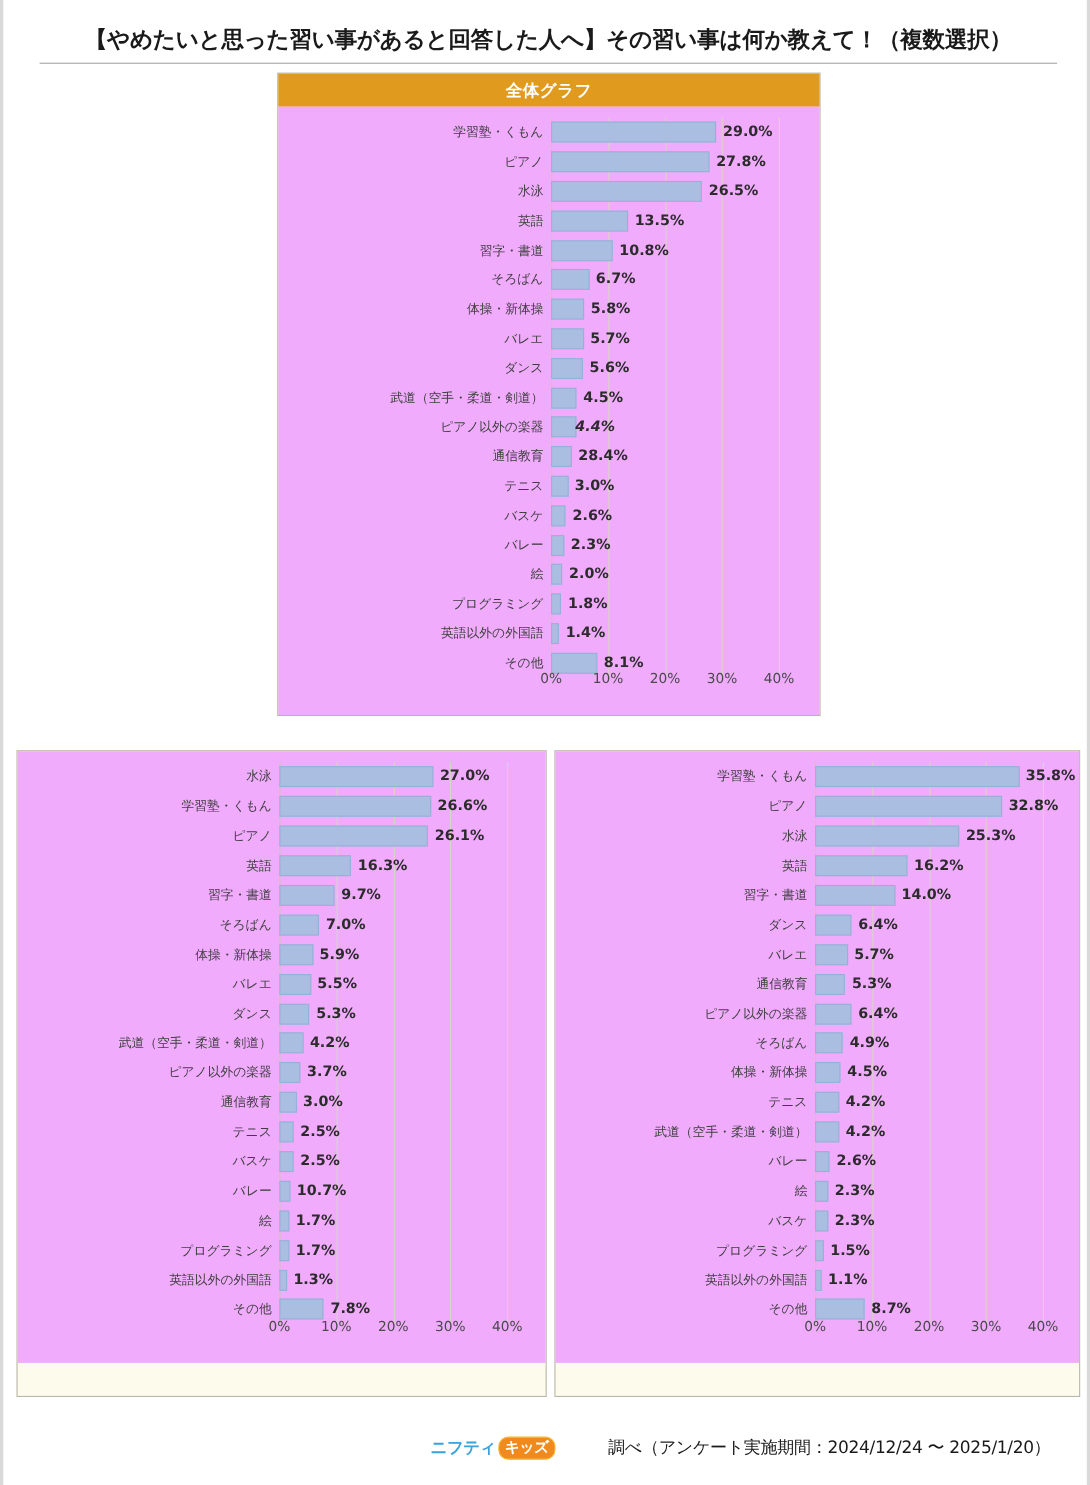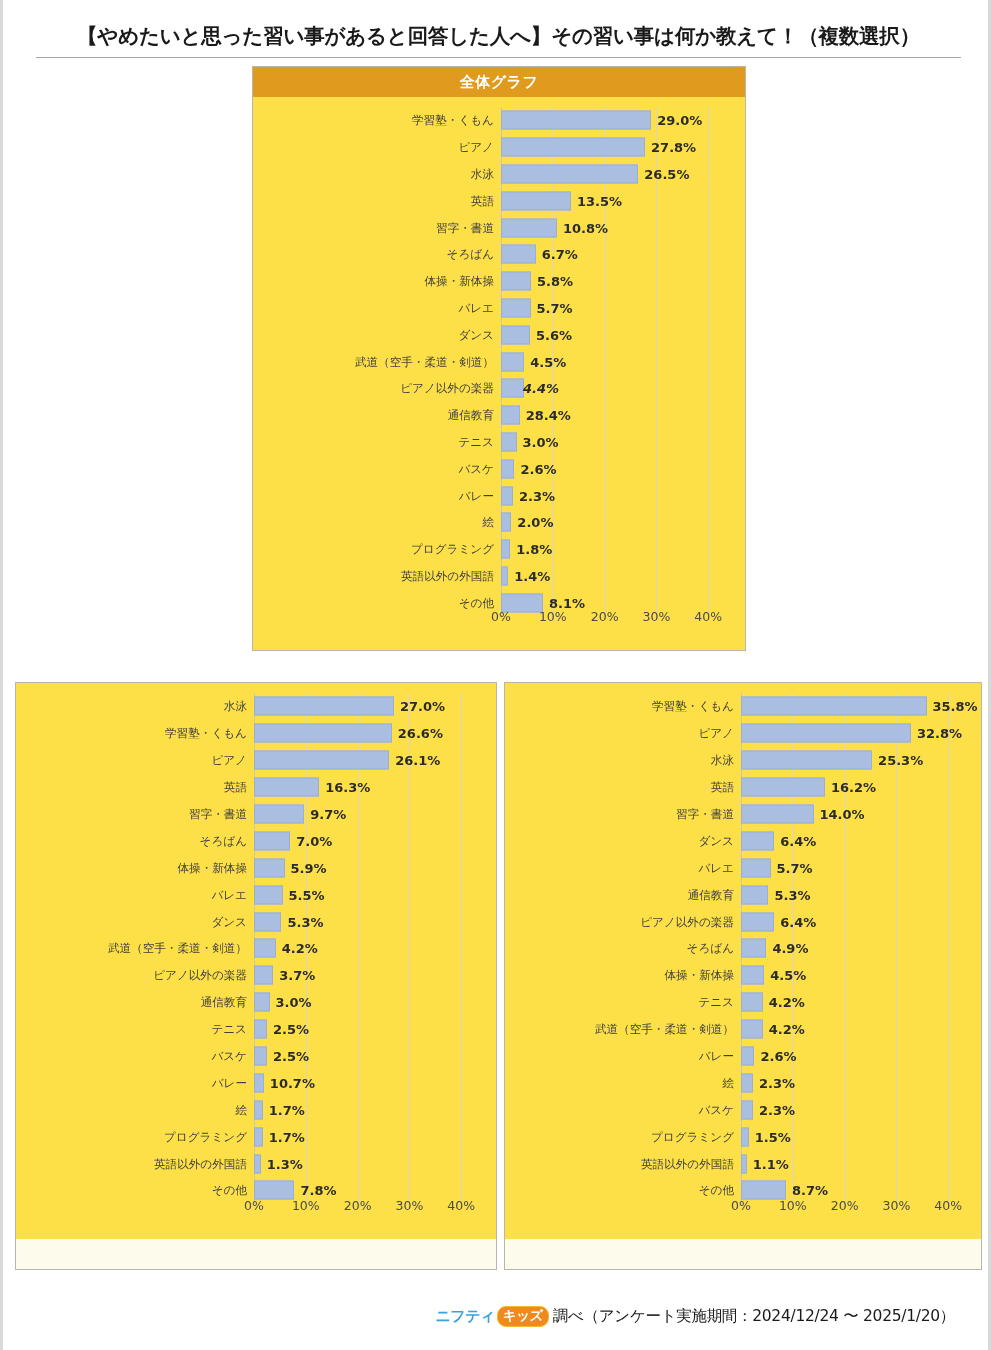--- a/index.html
+++ b/index.html
@@ -58,21 +58,21 @@
     height: 30px;
     line-height: 30px;
     text-align: center;
     color: #ffffff;
     font-size: 15px;
     font-weight: 700;
     letter-spacing: 0.5px;
   }
   .panel-body {
     position: relative;
-    background: #fde047;
+    background: #f0abfc;
   }
 
   #panel-overall {
     left: 249px; top: 66px;
     width: 494px; height: 585px;
   }
   #panel-overall .panel-head { background: #e09a1e; }
   #panel-overall .panel-body { height: 553px; }
 
   #panel-elementary {
@@ -166,20 +166,21 @@
   }
 
   
   .footer {
     position: absolute;
     right: 33px;
     top: 1306px;
     display: flex;
     align-items: center;
     white-space: nowrap;
+    gap: 44px;
   }
   .logo {
     display: inline-flex;
     align-items: center;
     margin-right: 4px;
   }
   .logo-nifty {
     font-size: 15px;
     font-weight: 700;
     color: #3aa3dd;

